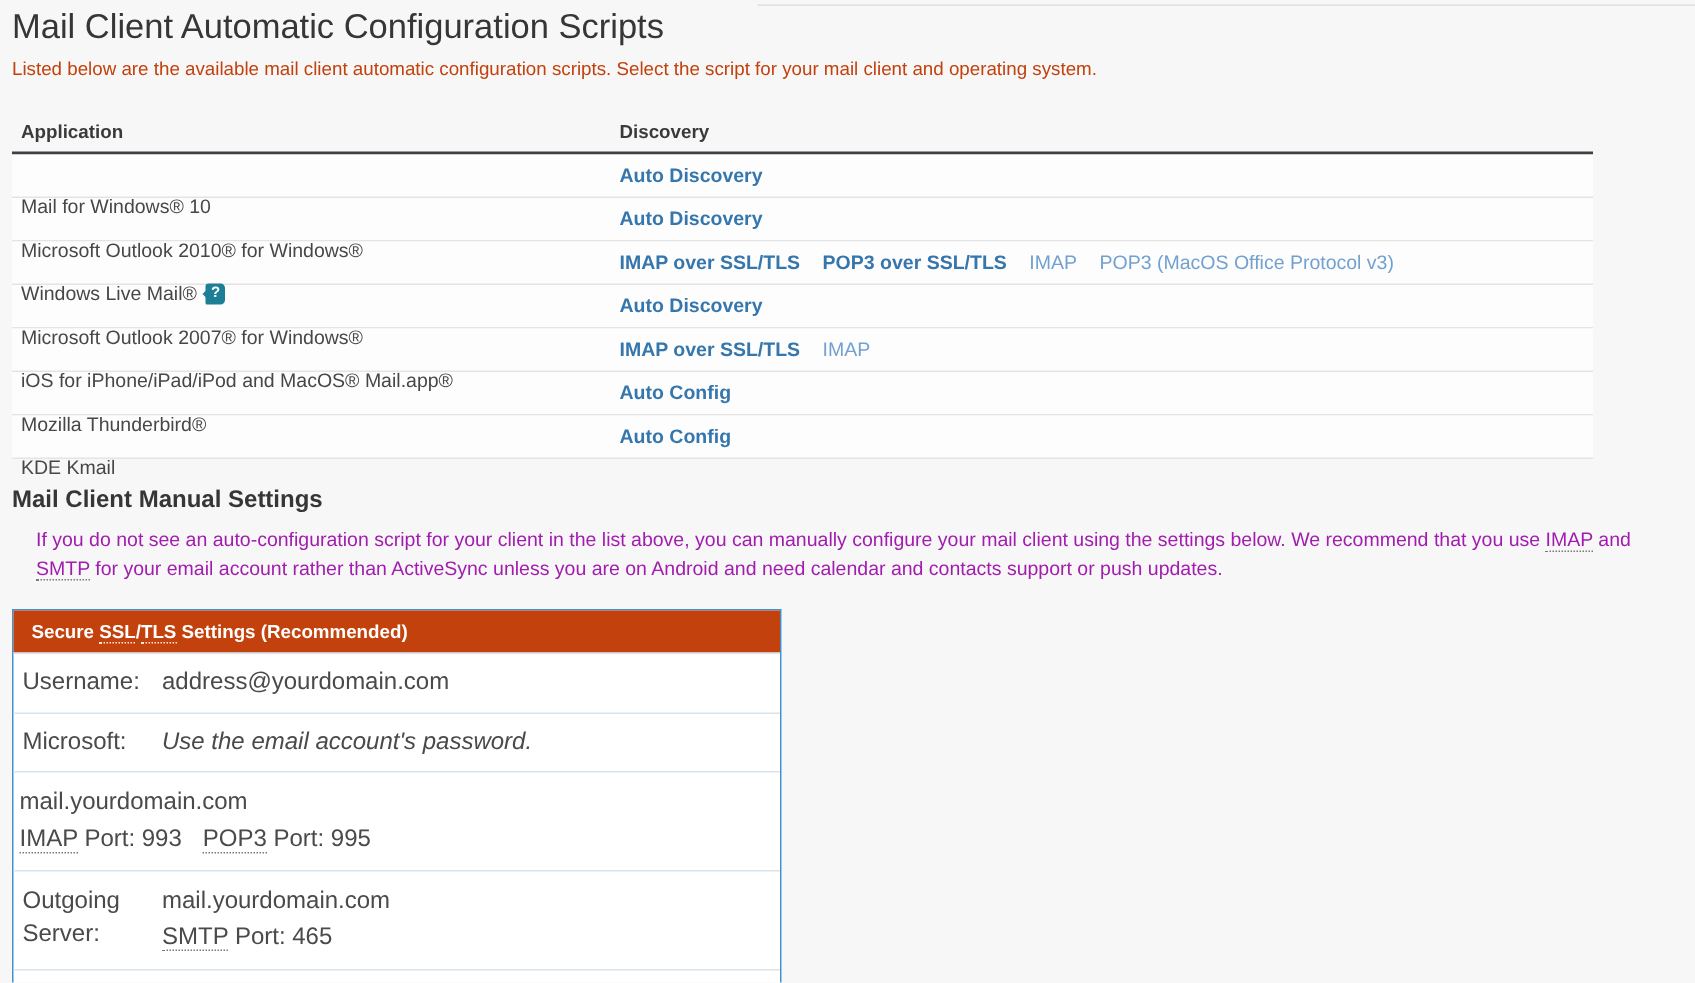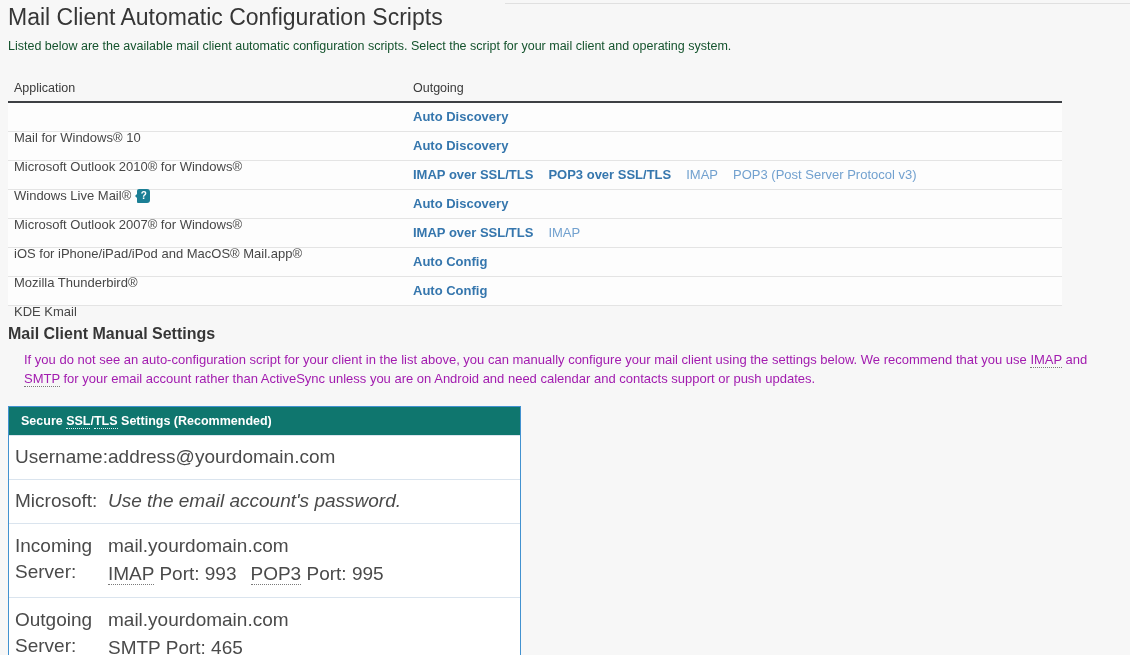--- a/index.html
+++ b/index.html
@@ -15,26 +15,26 @@
   .top-rule {
     position: absolute; top: 3px; left: 505px; right: 0;
     height: 1px; background: #e0e0e0;
   }
   .content { padding: 0 8px; }
 
   .page-title {
     font-size: 23px; font-weight: 400; color: #363636;
     margin: 4px 0 0 0; line-height: 1.2;
   }
-  .subtitle { font-size: 12.5px; color: #14532d; margin: 7px 0 0 0; }
+  .subtitle { font-size: 12.5px; color: #c2410c; margin: 7px 0 0 0; }
 
   
   .auto-table { margin-top: 24px; width: 1054px; }
   .thead {
-    display: flex; font-weight: 400; font-size: 12.5px; color: #3a3a3a;
+    display: flex; font-weight: 700; font-size: 12.5px; color: #3a3a3a;
     padding: 4px 0 6px 6px; border-bottom: 2px solid #3d4044;
   }
   .col-app { width: 399px; }
   .trow {
     display: flex; align-items: center; height: 29px;
     border-bottom: 1px solid #e4e4e4; background: #fdfdfd;
     padding-left: 6px; font-size: 13px;
   }
   .app-cell { width: 399px; color: #474747; display: flex; align-items: center; margin-top: 42px; }
   .proto-cell { display: flex; align-items: flex-start; gap: 15px; flex: 1; }
@@ -64,24 +64,24 @@
   }
   .abbr { border-bottom: 1px dotted #7a7a7a; cursor: help; }
   .abbr-w { border-bottom: 1px dotted rgba(255,255,255,.9); cursor: help; }
 
   
   .settings-table {
     margin-top: 18px; width: 513px; background: #fff;
     border: 1px solid #4292d0;
   }
   .settings-header {
-    background: #0f766e; color: #fff; font-size: 12.5px; font-weight: 700;
+    background: #c2410c; color: #fff; font-size: 12.5px; font-weight: 700;
     padding: 7px 12px;
   }
-  .srow { display: flex; border-top: 1px solid #dae4ee; font-size: 19px; }
+  .srow { display: flex; border-top: 1px solid #dae4ee; font-size: 16px; }
   .srow:first-of-type { border-top: none; }
   .slabel { width: 95px; padding: 8px 0 8px 6px; color: #4a4a4a; line-height: 1.4; }
   .svalue { flex: 1; padding: 8px 0 8px 4px; color: #4a4a4a; line-height: 1.4; }
   .svalue.italic { font-style: italic; }
   .srow.tall .slabel, .srow.tall .svalue { padding-top: 9px; padding-bottom: 9px; }
   .port-line { margin-top: 2px; }
   .port-sep { display: inline-block; width: 14px; }
   .sfooter {
     border-top: 1px solid #dae4ee; font-size: 13px; color: #4a4a4a;
     padding: 7px 6px;
@@ -93,21 +93,21 @@
 <div class="top-rule"></div>
 
 <div class="content">
 
   <h1 class="page-title">Mail Client Automatic Configuration Scripts</h1>
   <p class="subtitle">Listed below are the available mail client automatic configuration scripts. Select the script for your mail client and operating system.</p>
 
   <div class="auto-table">
     <div class="thead">
       <div class="col-app">Application</div>
-      <div>Outgoing</div>
+      <div>Discovery</div>
     </div>
 
     <div class="trow">
       <div class="app-cell">Mail for Windows® 10</div>
       <div class="proto-cell">
         <a class="plink strong">Auto Discovery</a>
       </div>
     </div>
 
     <div class="trow">
@@ -119,21 +119,21 @@
 
     <div class="trow">
       <div class="app-cell">
         <span>Windows Live Mail®</span>
         <span class="qicon">?</span>
       </div>
       <div class="proto-cell">
         <a class="plink strong">IMAP over SSL/TLS</a>
         <a class="plink strong">POP3 over SSL/TLS</a>
         <a class="plink light">IMAP</a>
-        <a class="plink light">POP3 (Post Server Protocol v3)</a>
+        <a class="plink light">POP3 (MacOS Office Protocol v3)</a>
       </div>
     </div>
 
     <div class="trow">
       <div class="app-cell">Microsoft Outlook 2007® for Windows®</div>
       <div class="proto-cell">
         <a class="plink strong">Auto Discovery</a>
       </div>
     </div>
 
@@ -170,21 +170,20 @@
       <div class="slabel">Username:</div>
       <div class="svalue">address@yourdomain.com</div>
     </div>
 
     <div class="srow">
       <div class="slabel">Microsoft:</div>
       <div class="svalue italic">Use the email account's password.</div>
     </div>
 
     <div class="srow tall">
-      <div class="slabel">Incoming Server:</div>
       <div class="svalue">
         <div>mail.yourdomain.com</div>
         <div class="port-line"><span class="abbr">IMAP</span><span> Port: 993</span><span class="port-sep"></span><span class="abbr">POP3</span><span> Port: 995</span></div>
       </div>
     </div>
 
     <div class="srow tall">
       <div class="slabel">Outgoing Server:</div>
       <div class="svalue">
         <div>mail.yourdomain.com</div>

